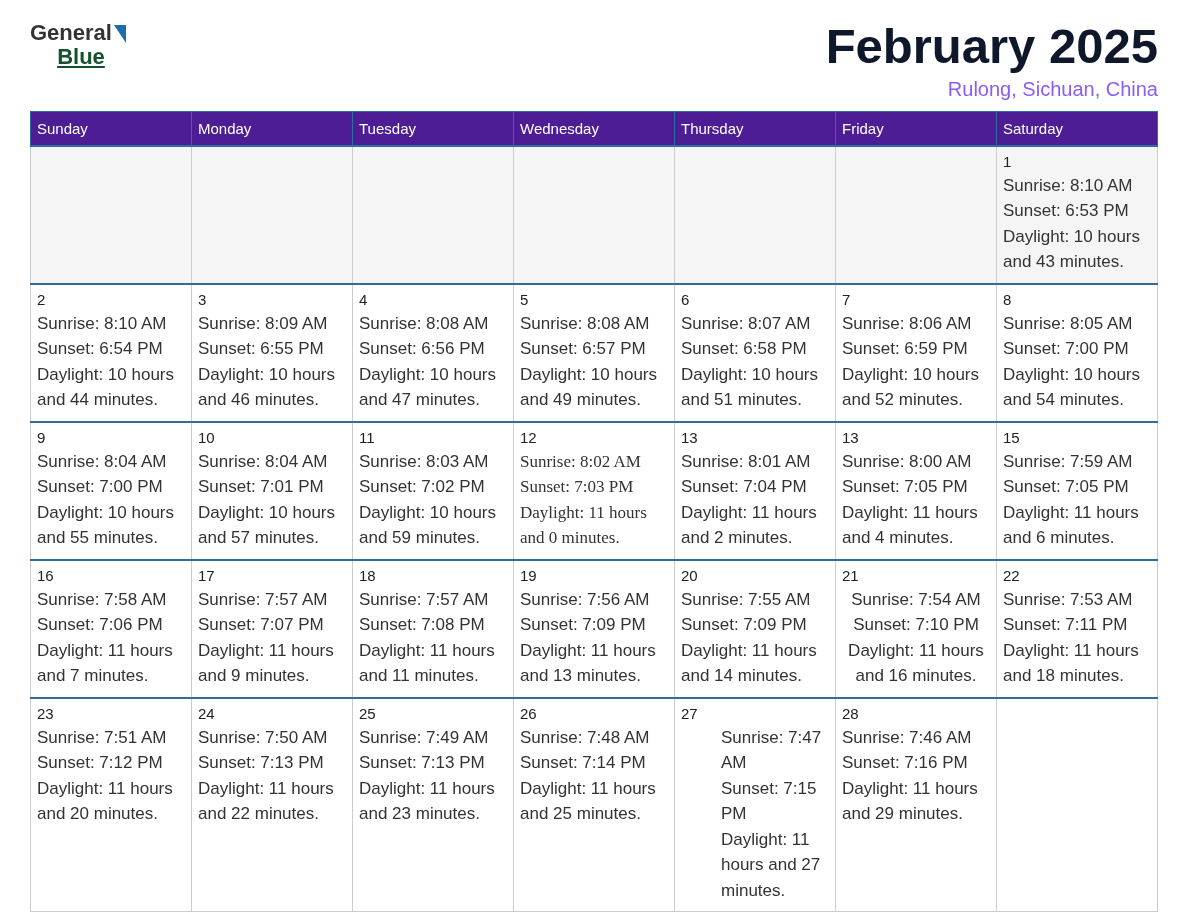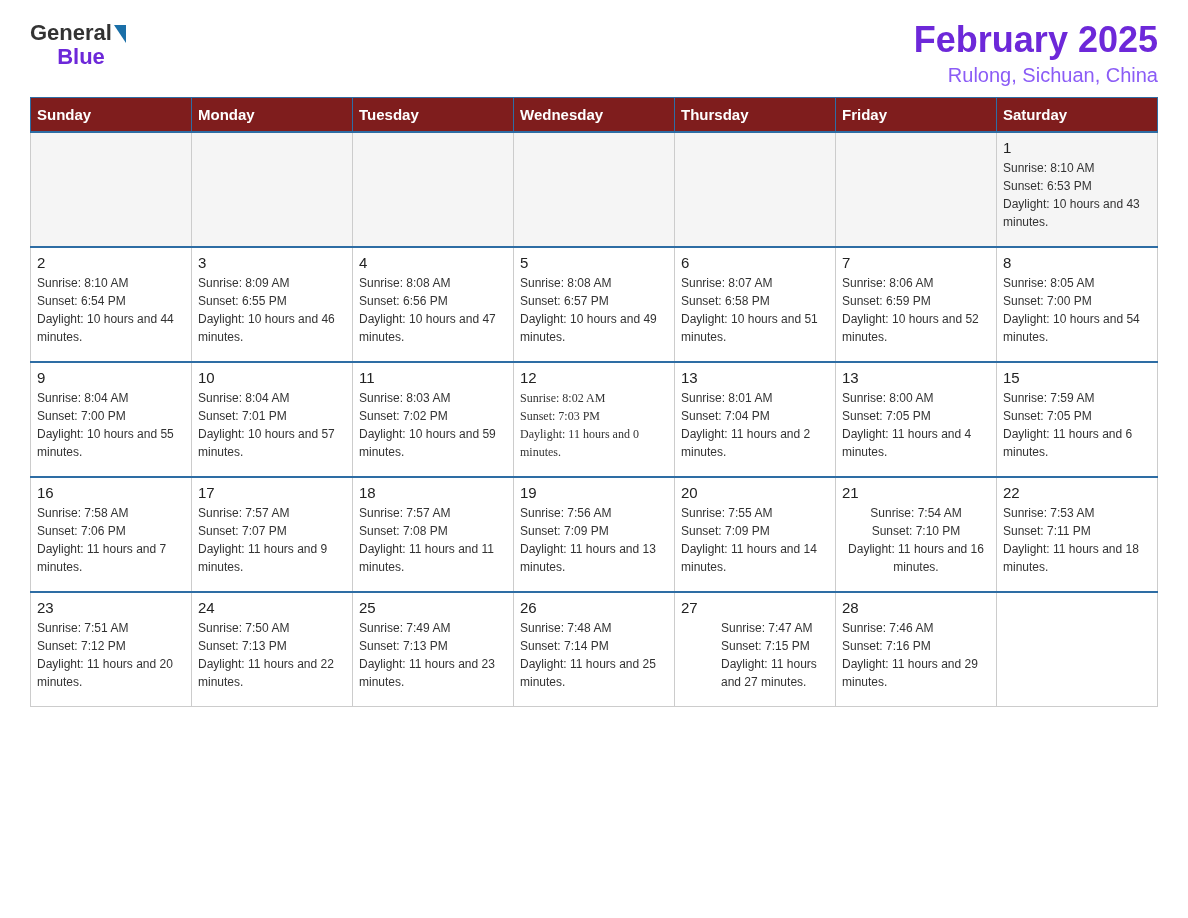--- a/index.html
+++ b/index.html
@@ -35,70 +35,71 @@
       height: 0;
       border-left: 12px solid transparent;
       border-right: 0px solid transparent;
       border-top: 18px solid #1a6fa8;
       margin-left: 2px;
       margin-top: 2px;
     }
     .logo-blue {
       font-size: 22px;
       font-weight: bold;
-      color: #6d28d9;
+      color: #14532d;
       margin-left: 4px;
+      text-decoration: underline;
     }
     .title-block {
       text-align: right;
     }
     .calendar-title {
-      font-size: 36px;
+      font-size: 49px;
       font-weight: bold;
-      color: #6d28d9;
+      color: #0f172a;
       line-height: 1.1;
     }
     .calendar-subtitle {
       font-size: 20px;
       color: #8b5cf6;
       margin-top: 4px;
     }
     table {
       width: 100%;
       border-collapse: collapse;
       table-layout: fixed;
     }
     thead tr th {
-      background-color: #7f1d1d;
+      background-color: #4c1d95;
       color: #fff;
       padding: 8px 6px;
       text-align: left;
       font-size: 15px;
-      font-weight: bold;
+      font-weight: normal;
       border: 1px solid #2e6da4;
     }
     tbody tr td {
       vertical-align: top;
       padding: 6px 6px 8px 6px;
       border: 1px solid #ccc;
       font-size: 11.5px;
       color: #333;
       height: 115px;
     }
     tbody tr:first-child td {
       background-color: #f5f5f5;
     }
     .day-number {
       font-size: 15px;
       font-weight: normal;
       color: #222;
       margin-bottom: 3px;
     }
     .day-info {
-      font-size: 12px;
+      font-size: 17px;
       color: #333;
       line-height: 1.5;
     }
     tbody tr td:first-child {
       border-top: 2px solid #2e6da4;
     }
     tbody tr td {
       border-top: 2px solid #2e6da4;
     }
   </style>

